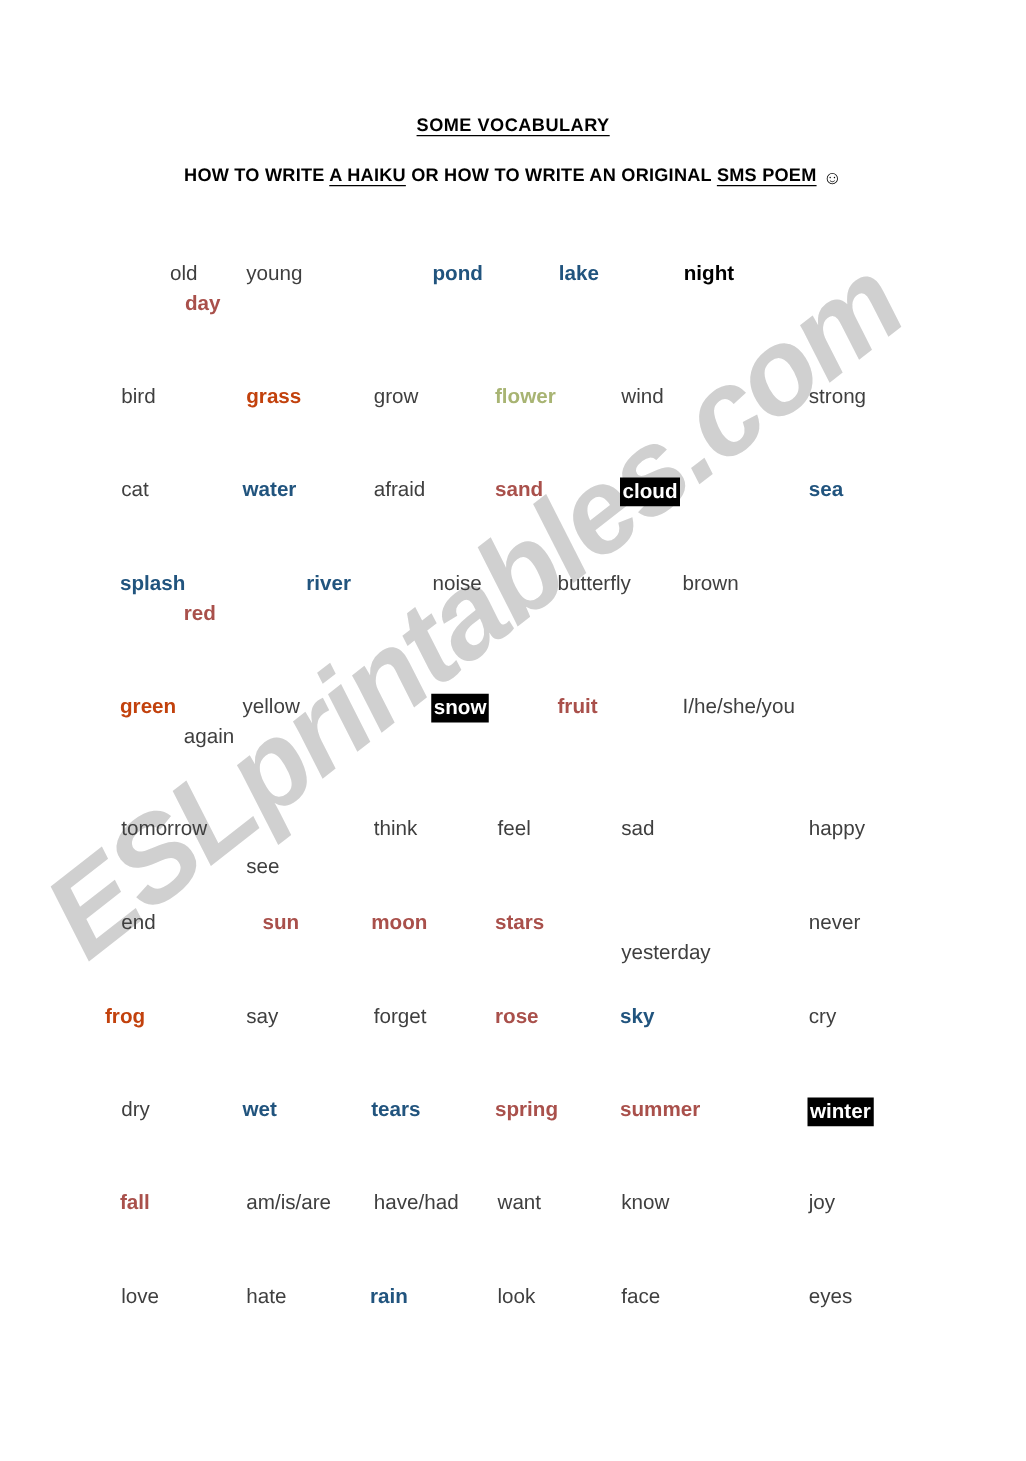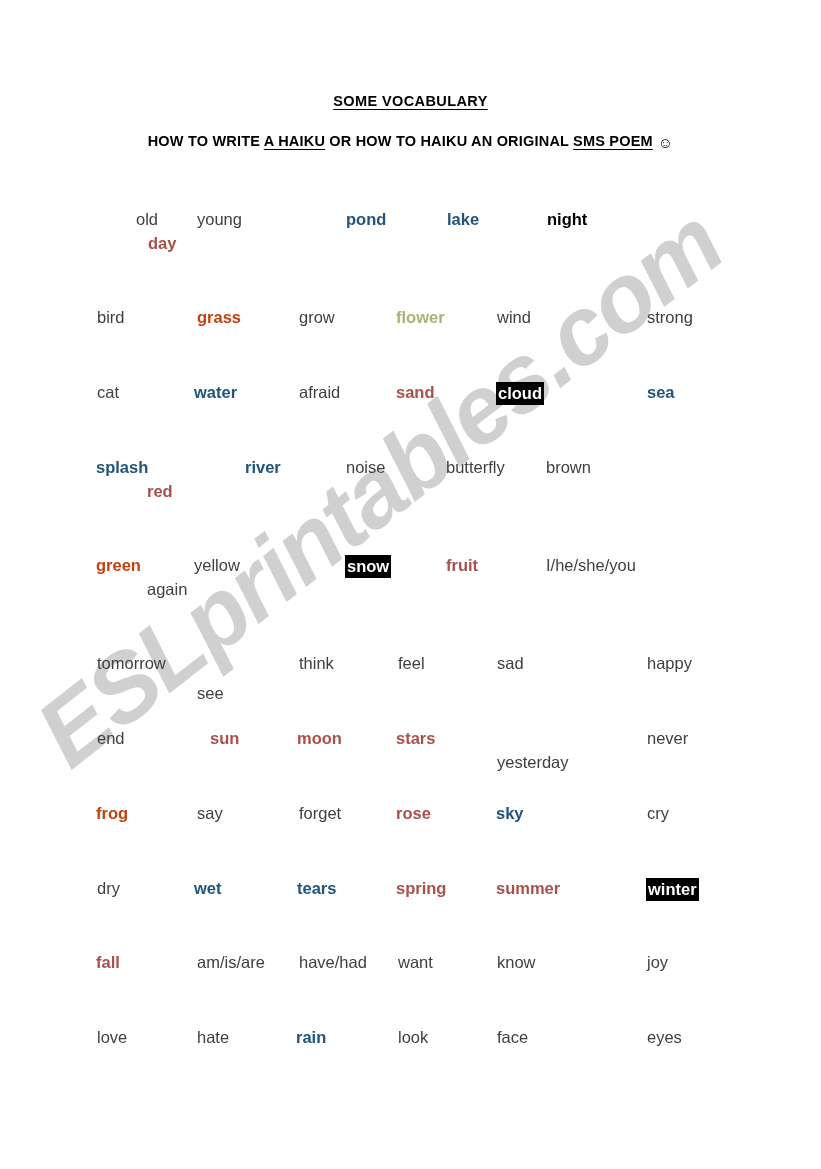--- a/index.html
+++ b/index.html
@@ -135,21 +135,21 @@
 
 <div id="sheet">
 
   <div id="watermark">
     <div class="wm-text">ESLprintables.com</div>
   </div>
 
   <div id="headings">
     <div class="title-main">SOME VOCABULARY</div>
     <div class="subtitle-line">
-      <span>HOW TO WRITE </span><span class="u">A HAIKU</span><span> OR HOW TO HAIKU AN ORIGINAL </span><span class="u">SMS POEM</span><span class="smiley">☺</span>
+      <span>HOW TO WRITE </span><span class="u">A HAIKU</span><span> OR HOW TO WRITE AN ORIGINAL </span><span class="u">SMS POEM</span><span class="smiley">☺</span>
     </div>
   </div>
 
   <div id="vocab">
       <div class="vrow" style="top: 209px;">
         <span class="word c-gray" style="left: 97px; top: 0px; margin-left: 39px;">old</span>
         <span class="word c-gray" style="left: 197px; top: 0px;">young</span>
         <span class="word c-blue" style="left: 346px; top: 0px;">pond</span>
         <span class="word c-blue" style="left: 447px; top: 0px;">lake</span>
         <span class="word c-black c-bold" style="left: 547px; top: 0px;">night</span>
@@ -197,21 +197,21 @@
       </div>
       <div class="vrow" style="top: 728px;">
         <span class="word c-gray" style="left: 97px; top: 0px;">end</span>
         <span class="word c-red" style="left: 210px; top: 0px;">sun</span>
         <span class="word c-red" style="left: 297px; top: 0px;">moon</span>
         <span class="word c-red" style="left: 396px; top: 0px;">stars</span>
         <span class="word c-gray" style="left: 497px; top: 0px; margin-top: 24px;">yesterday</span>
         <span class="word c-gray" style="left: 647px; top: 0px;">never</span>
       </div>
       <div class="vrow" style="top: 803px;">
-        <span class="word c-green" style="left: 96px; top: 0px;">frog</span>
+        <span class="word c-green" style="left: 84px; top: 0px;">frog</span>
         <span class="word c-gray" style="left: 197px; top: 0px;">say</span>
         <span class="word c-gray" style="left: 299px; top: 0px;">forget</span>
         <span class="word c-red" style="left: 396px; top: 0px;">rose</span>
         <span class="word c-blue" style="left: 496px; top: 0px;">sky</span>
         <span class="word c-gray" style="left: 647px; top: 0px;">cry</span>
       </div>
       <div class="vrow" style="top: 878px;">
         <span class="word c-gray" style="left: 97px; top: 0px;">dry</span>
         <span class="word c-blue" style="left: 194px; top: 0px;">wet</span>
         <span class="word c-blue" style="left: 297px; top: 0px;">tears</span>

